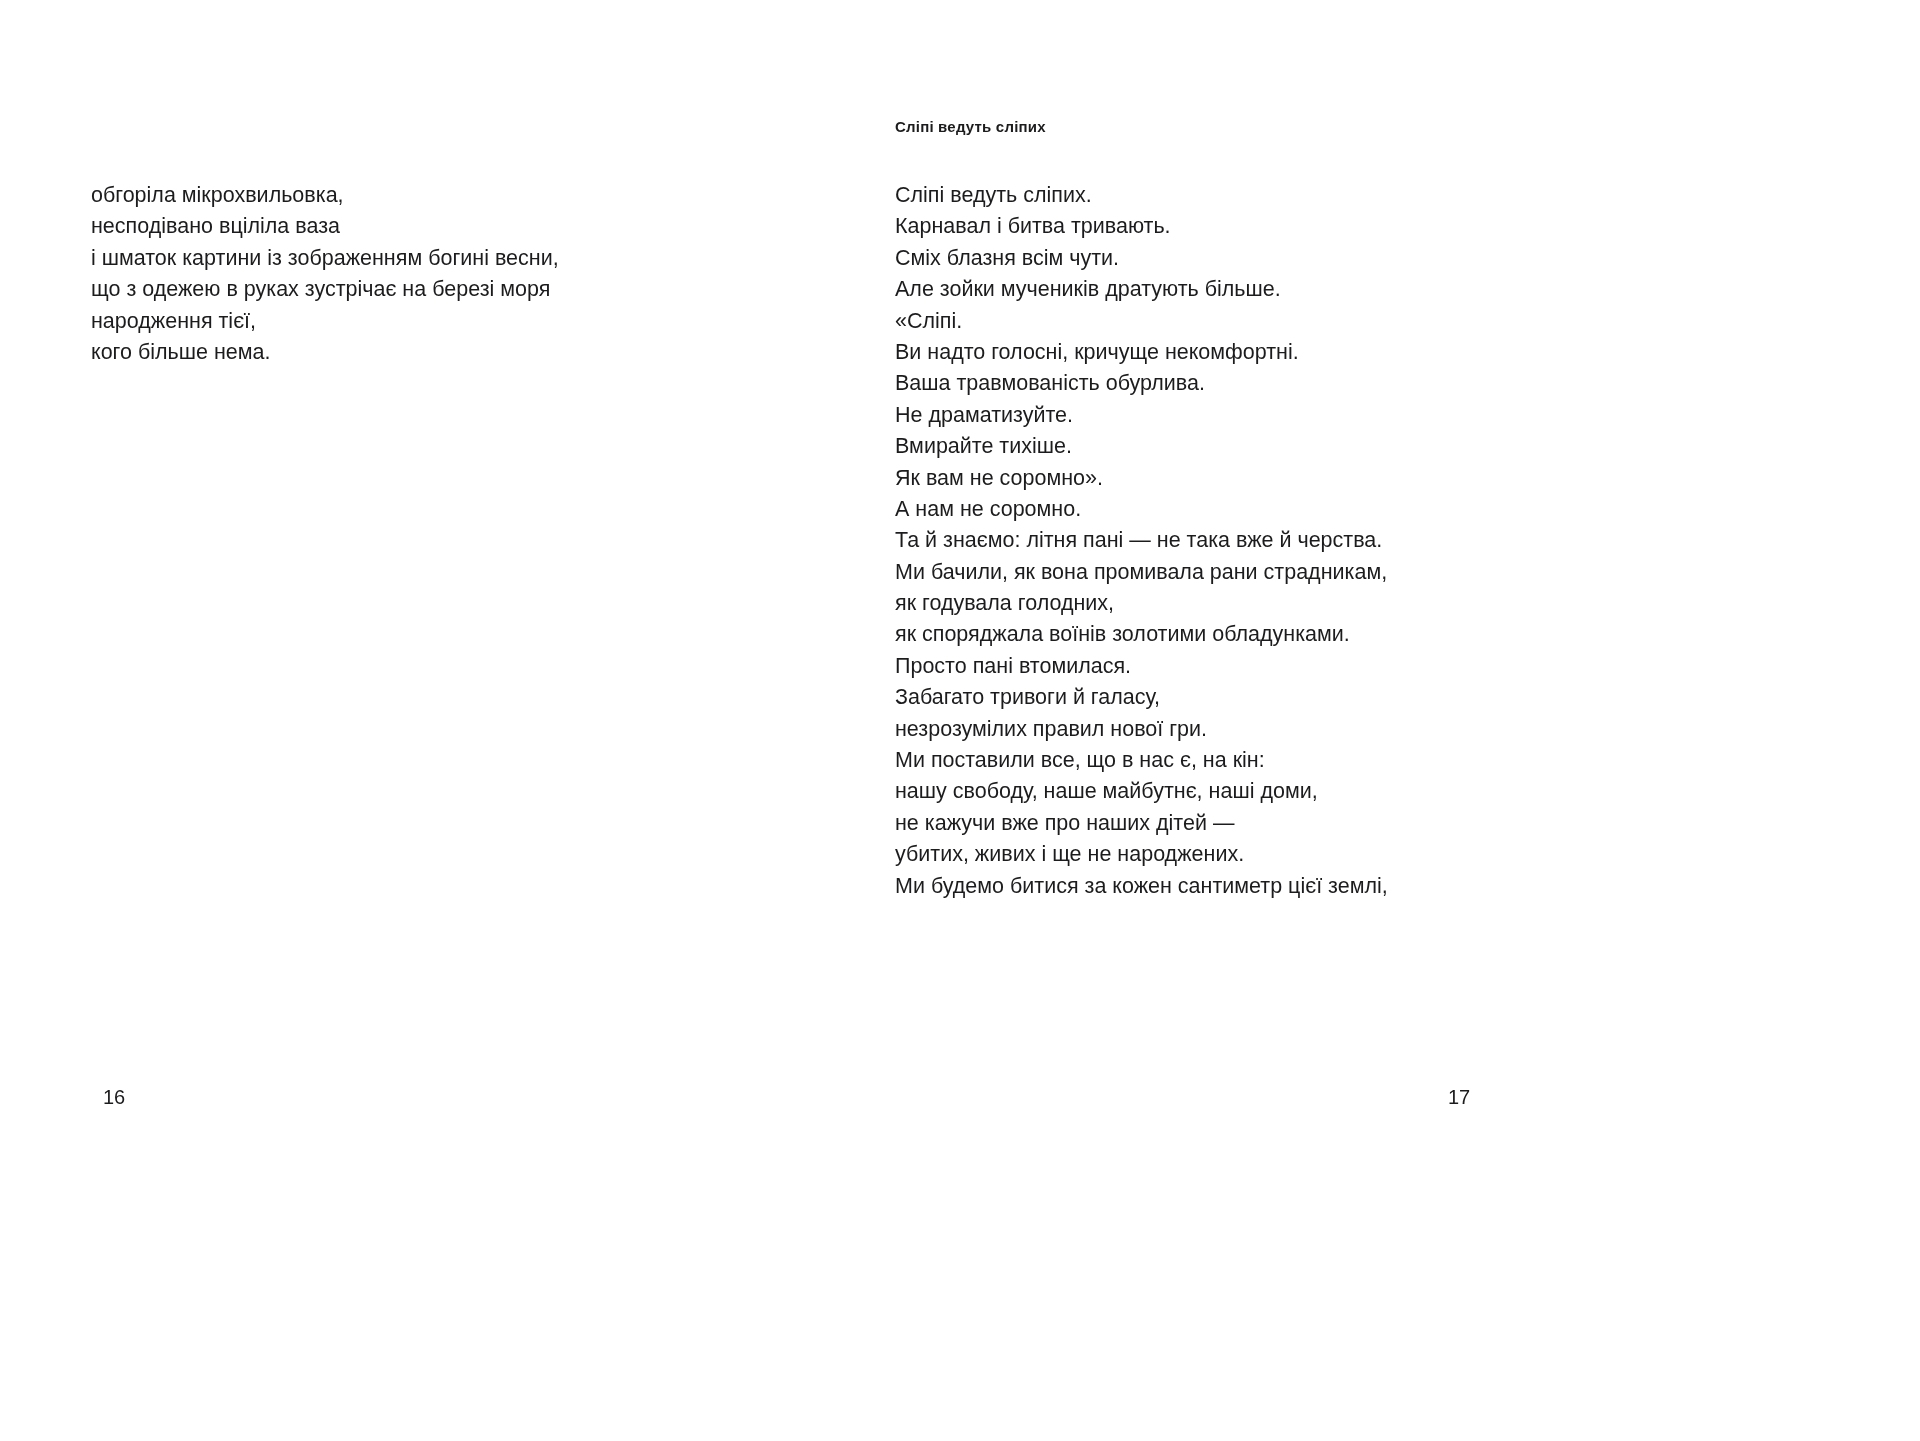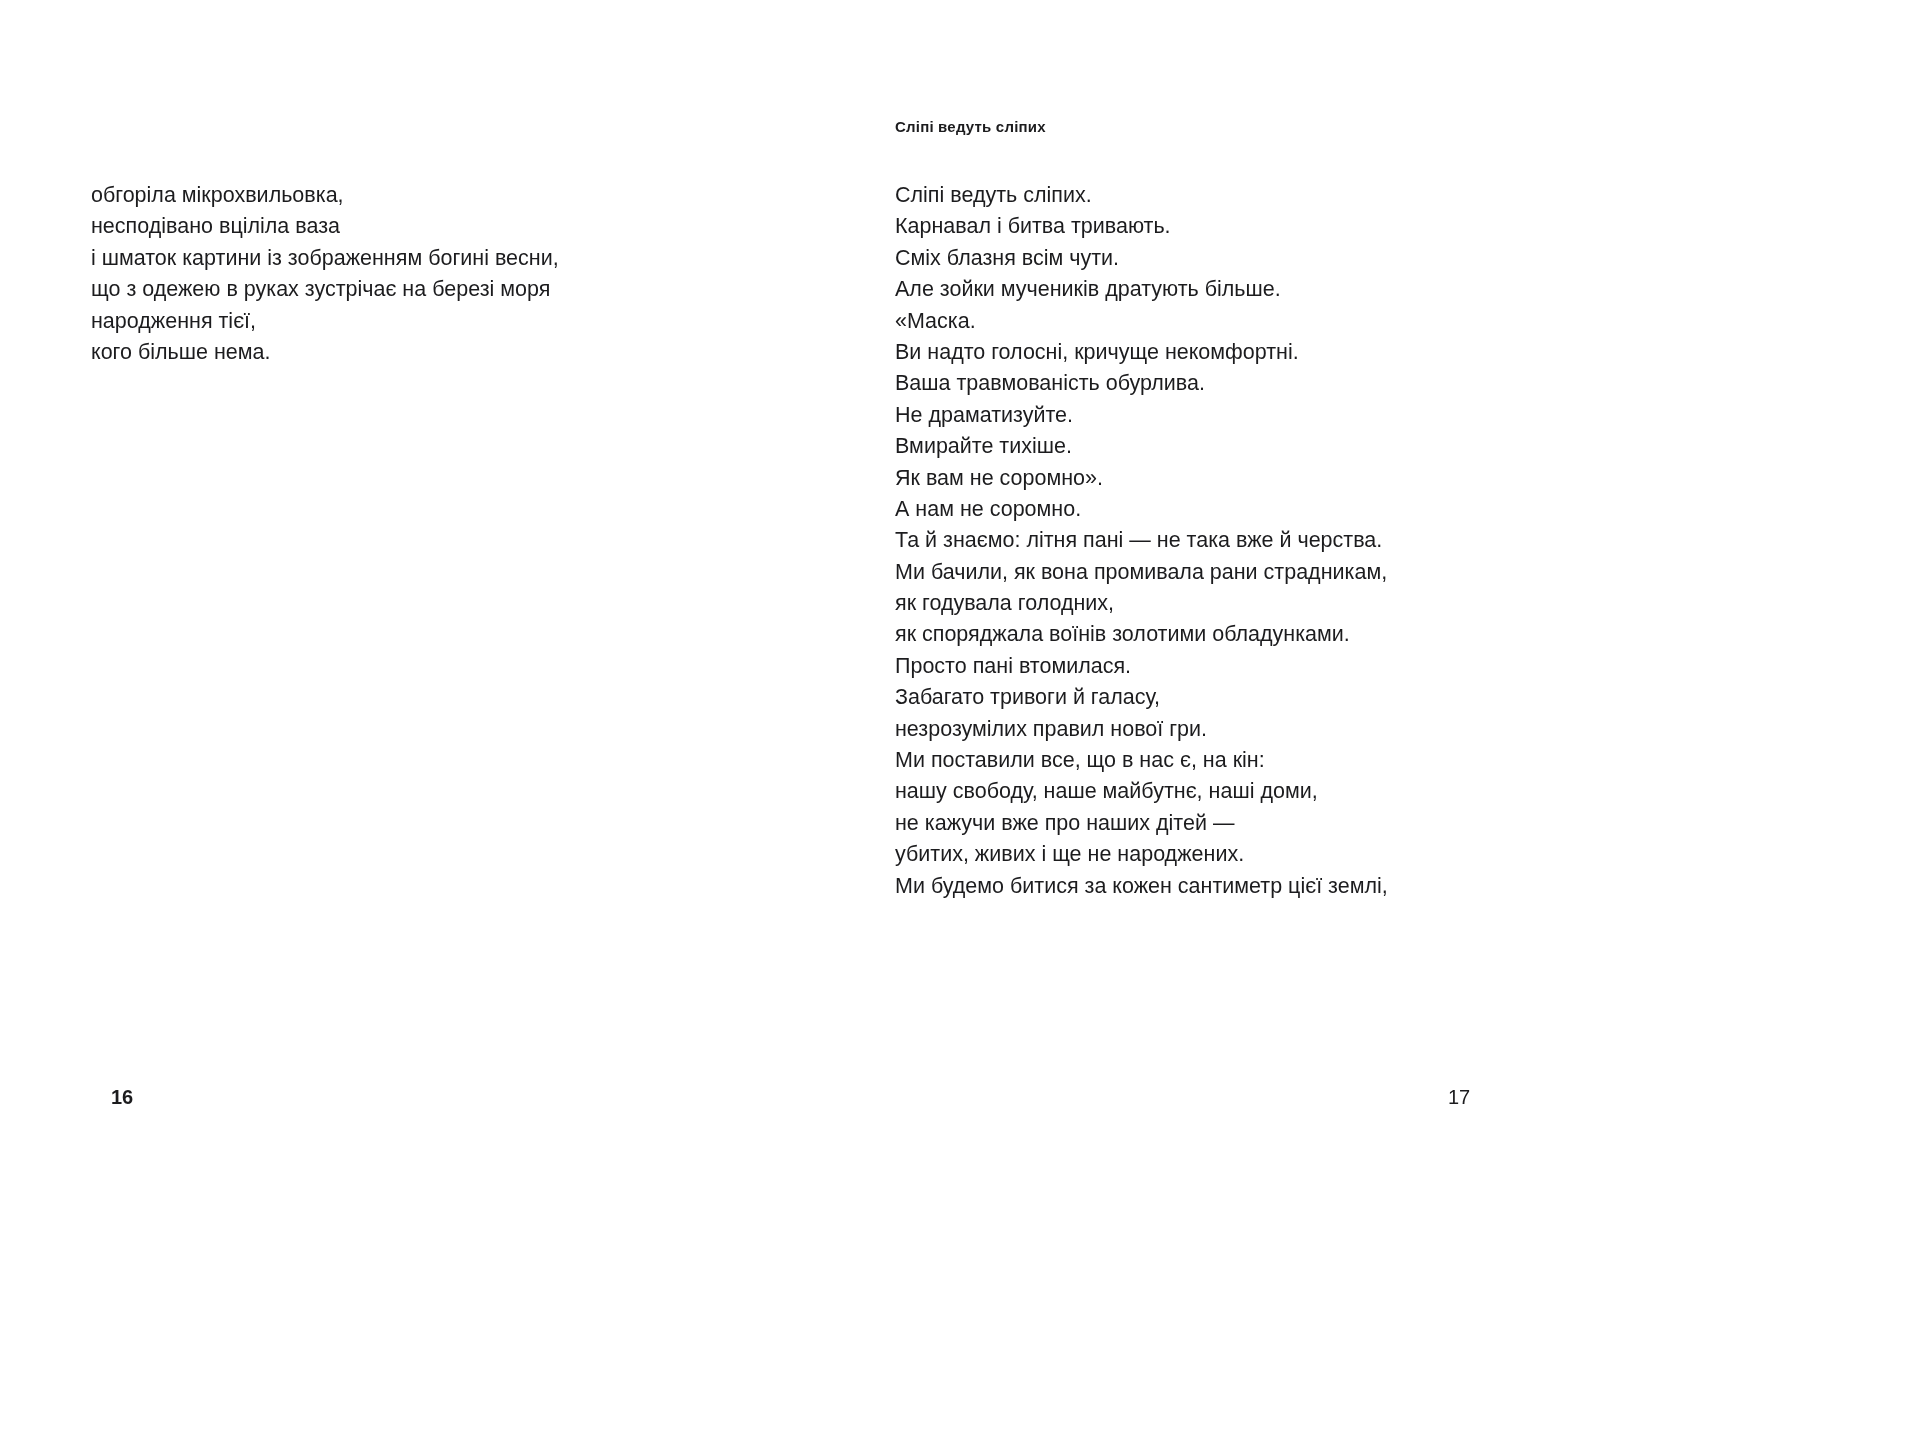--- a/index.html
+++ b/index.html
@@ -51,23 +51,22 @@
   }
   .poem-line {
     height: 31.4px;
   }
   .page-number {
     position: absolute;
     font-size: 20px;
     color: #1c1c1e;
   }
   .page-number-left {
-    left: 111px;
+    left: 103px;
     top: 1086px;
-    font-weight: bold;
   }
   .page-number-right {
     left: 588px;
     top: 1086px;
   }
 </style>
 </head>
 <body>
 
 <div class="spread">
@@ -84,21 +83,21 @@
     <div class="page-number page-number-left">16</div>
   </div>
 
   <div class="page page-right">
     <div class="poem-title">Сліпі ведуть сліпих</div>
     <div class="poem-body">
         <div class="poem-line">Сліпі ведуть сліпих.</div>
         <div class="poem-line">Карнавал і битва тривають.</div>
         <div class="poem-line">Сміх блазня всім чути.</div>
         <div class="poem-line">Але зойки мучеників дратують більше.</div>
-        <div class="poem-line">«Маска.</div>
+        <div class="poem-line">«Сліпі.</div>
         <div class="poem-line">Ви надто голосні, кричуще некомфортні.</div>
         <div class="poem-line">Ваша травмованість обурлива.</div>
         <div class="poem-line">Не драматизуйте.</div>
         <div class="poem-line">Вмирайте тихіше.</div>
         <div class="poem-line">Як вам не соромно».</div>
         <div class="poem-line">А нам не соромно.</div>
         <div class="poem-line">Та й знаємо: літня пані — не така вже й черства.</div>
         <div class="poem-line">Ми бачили, як вона промивала рани страдникам,</div>
         <div class="poem-line">як годувала голодних,</div>
         <div class="poem-line">як споряджала воїнів золотими обладунками.</div>

